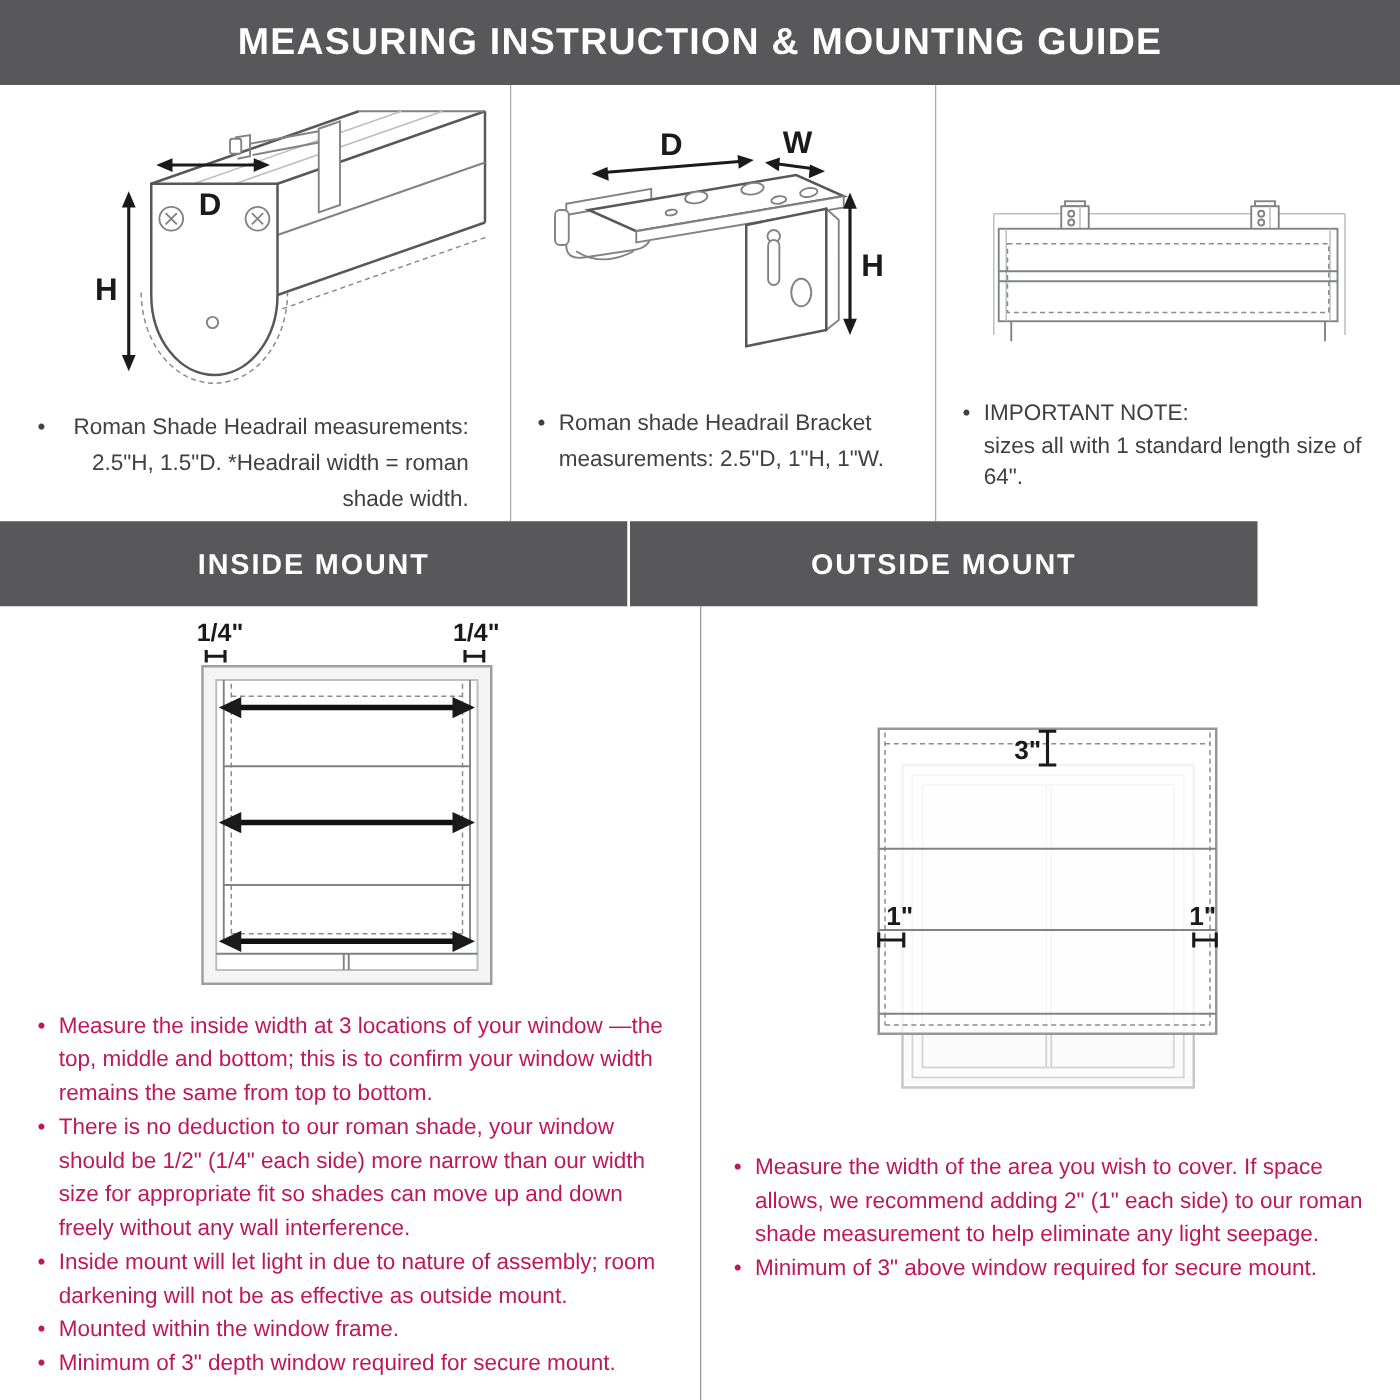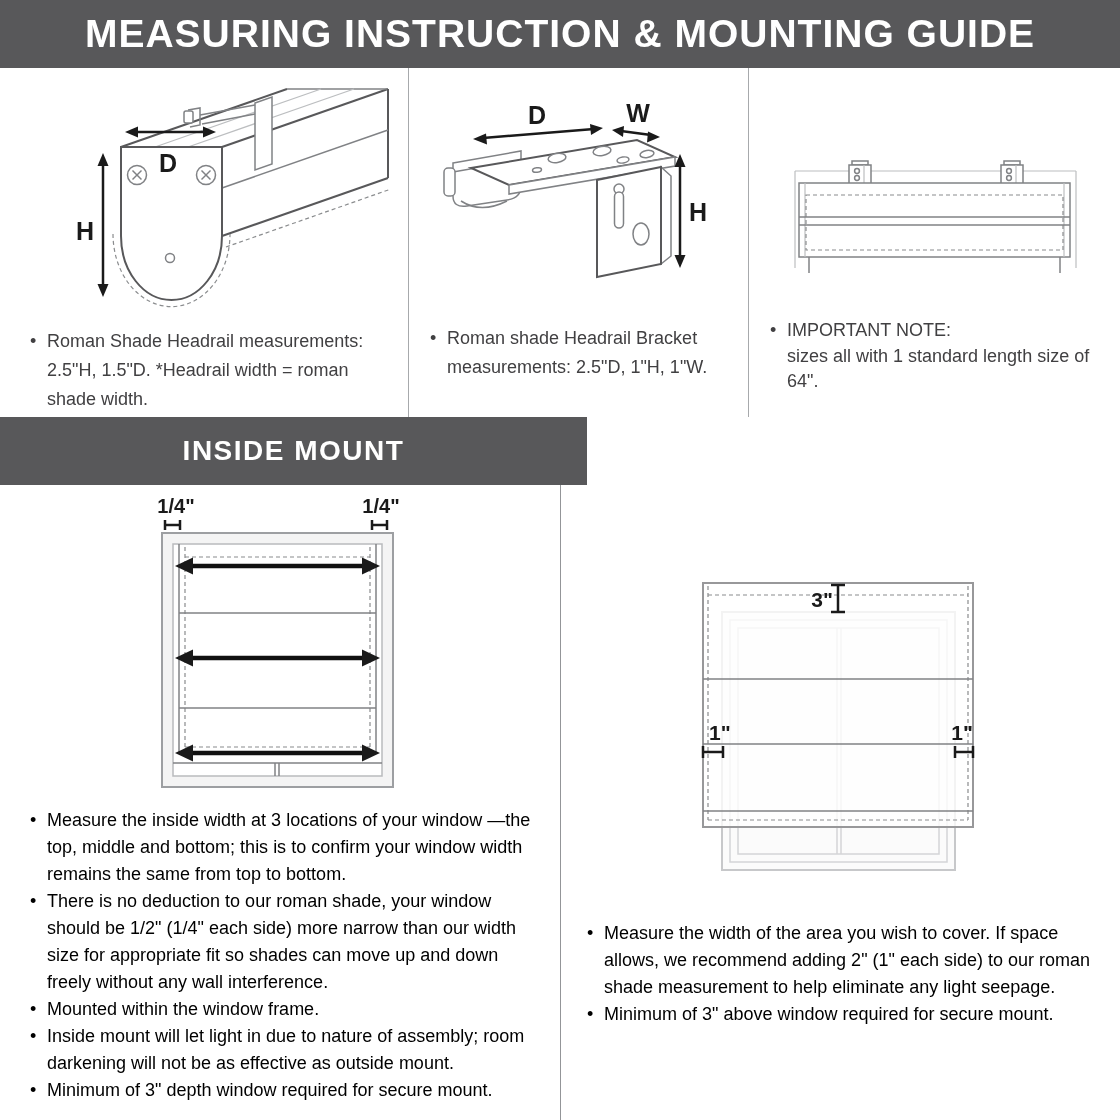--- a/index.html
+++ b/index.html
@@ -6,56 +6,56 @@
   body{
     width:1120px;height:1120px;background:#ffffff;
     font-family:"Liberation Sans","DejaVu Sans",sans-serif;
     color:#414042;overflow:hidden;
   }
   .main-header{
     height:68px;background:#58585a;
     display:flex;align-items:center;justify-content:center;
   }
   .main-header h1{
-    margin:0;color:#ffffff;font-size:39px;font-weight:bold;letter-spacing:1px;
+    margin:0;color:#ffffff;font-size:30px;font-weight:bold;letter-spacing:1px;
   }
   
   .top-panels{display:flex;height:349px;}
   .panel{box-sizing:border-box;position:relative;}
   .panel-headrail{width:408px;}
   .panel-bracket{width:339px;}
   .panel-note{width:371px;}
   .vdiv-top{width:1px;background:#a7a9ac;height:349px;}
   .panel svg{display:block;}
   .note-block{font-size:18px;line-height:29px;color:#414042;}
-  .panel-headrail .note-block{margin:0 0 0 30px;width:345px;}
+  .panel-headrail .note-block{margin:0 0 0 30px;width:345px;text-align:right;}
   .panel-bracket .note-block{margin:4px 0 0 21px;width:278px;}
   .panel-note .note-block{margin:0 0 0 21px;width:335px;line-height:25.5px;}
   .bullet-item{position:relative;padding-left:17px;list-style:none;margin:0;}
   .bullet-item::before{content:"\2022";position:absolute;left:0;top:0;}
   
   .mount-headers{display:flex;height:68px;}
   .mount-header{
-    width:587px;background:#58585a;color:#fff;
+    width:502px;background:#58585a;color:#fff;
     display:flex;align-items:center;justify-content:center;
-    font-size:28px;font-weight:bold;letter-spacing:1.5px;
+    font-size:23px;font-weight:bold;letter-spacing:1.5px;
   }
   .mount-headers .gap{width:2px;background:#ffffff;}
   
   .mount-body{display:flex;height:635px;}
   .col-inside{width:560px;border-right:1px solid #939598;box-sizing:content-box;}
   .col-outside{width:559px;}
   .col-inside svg{display:block;margin:10px auto 0;}
   .col-outside svg{display:block;margin:85px 0 0 124px;}
   ul.bullets{margin:0;padding:0;}
   .col-inside ul.bullets{margin-top:12px;padding:0 13px 0 28px;}
   .col-outside ul.bullets{margin-top:48px;padding:0 18px 0 24px;}
   ul.bullets li{
     list-style:none;position:relative;padding-left:19px;
-    font-size:18px;line-height:27px;color:#000000;
+    font-size:18px;line-height:27px;color:#be185d;
   }
   ul.bullets li::before{content:"\2022";position:absolute;left:2px;top:0;}
   
   svg text{font-family:"Liberation Sans","DejaVu Sans",sans-serif;font-weight:bold;fill:#1a1a1a;}
   .ln{stroke:#58585a;stroke-width:2;fill:none;}
   .lnthin{stroke:#808285;stroke-width:1.5;fill:none;}
   .lnlight{stroke:#bcbec0;stroke-width:1.2;fill:none;}
   .dash{stroke:#8a8c8e;stroke-width:1.2;fill:none;stroke-dasharray:4 3;}
   .arr{stroke:#1a1a1a;stroke-width:2.5;fill:none;}
   .arrhead{fill:#1a1a1a;stroke:none;}
@@ -224,20 +224,23 @@
         </li>
       </ul>
     </div>
   </section>
 
   <section class="mount-headers">
     <div class="mount-header">
       <span>INSIDE MOUNT</span>
     </div>
     <div class="gap"></div>
+    <div class="mount-header">
+      <span>OUTSIDE MOUNT</span>
+    </div>
   </section>
 
   <section class="mount-body">
 
     <div class="col-inside">
       <svg width="300" height="300" viewBox="0 0 300 300">
 
         <text x="46" y="18" font-size="20" text-anchor="middle">1/4"</text>
         <text x="251" y="18" font-size="20" text-anchor="middle">1/4"</text>
         <g>
@@ -285,22 +288,22 @@
 
         <g>
           <line class="lnthin" x1="43" y1="268" x2="252" y2="268"></line>
           <line class="lnthin" x1="145" y1="268" x2="145" y2="281"></line>
           <line class="lnthin" x1="149" y1="268" x2="149" y2="281"></line>
         </g>
       </svg>
       <ul class="bullets">
         <li>Measure the inside width at 3 locations of your window —the top, middle and bottom; this is to confirm your window width remains the same from top to bottom.</li>
         <li>There is no deduction to our roman shade, your window should be 1/2" (1/4" each side) more narrow than our width size for appropriate fit so shades can move up and down freely without any wall interference.</li>
+        <li>Inside mount will let light in due to nature of assembly; room darkening will not be as effective as outside mount.</li>
         <li>Mounted within the window frame.</li>
-        <li>Inside mount will let light in due to nature of assembly; room darkening will not be as effective as outside mount.</li>
         <li>Minimum of 3" depth window required for secure mount.</li>
       </ul>
     </div>
 
     <div class="col-outside">
       <svg width="330" height="302" viewBox="0 0 330 302">
 
         <g>
           <rect x="37" y="42" width="233" height="258" fill="#fbfbfb" stroke="#c7c8ca" stroke-width="2"></rect>
           <rect x="45" y="50" width="217" height="242" fill="none" stroke="#d4d5d7" stroke-width="1.5"></rect>

